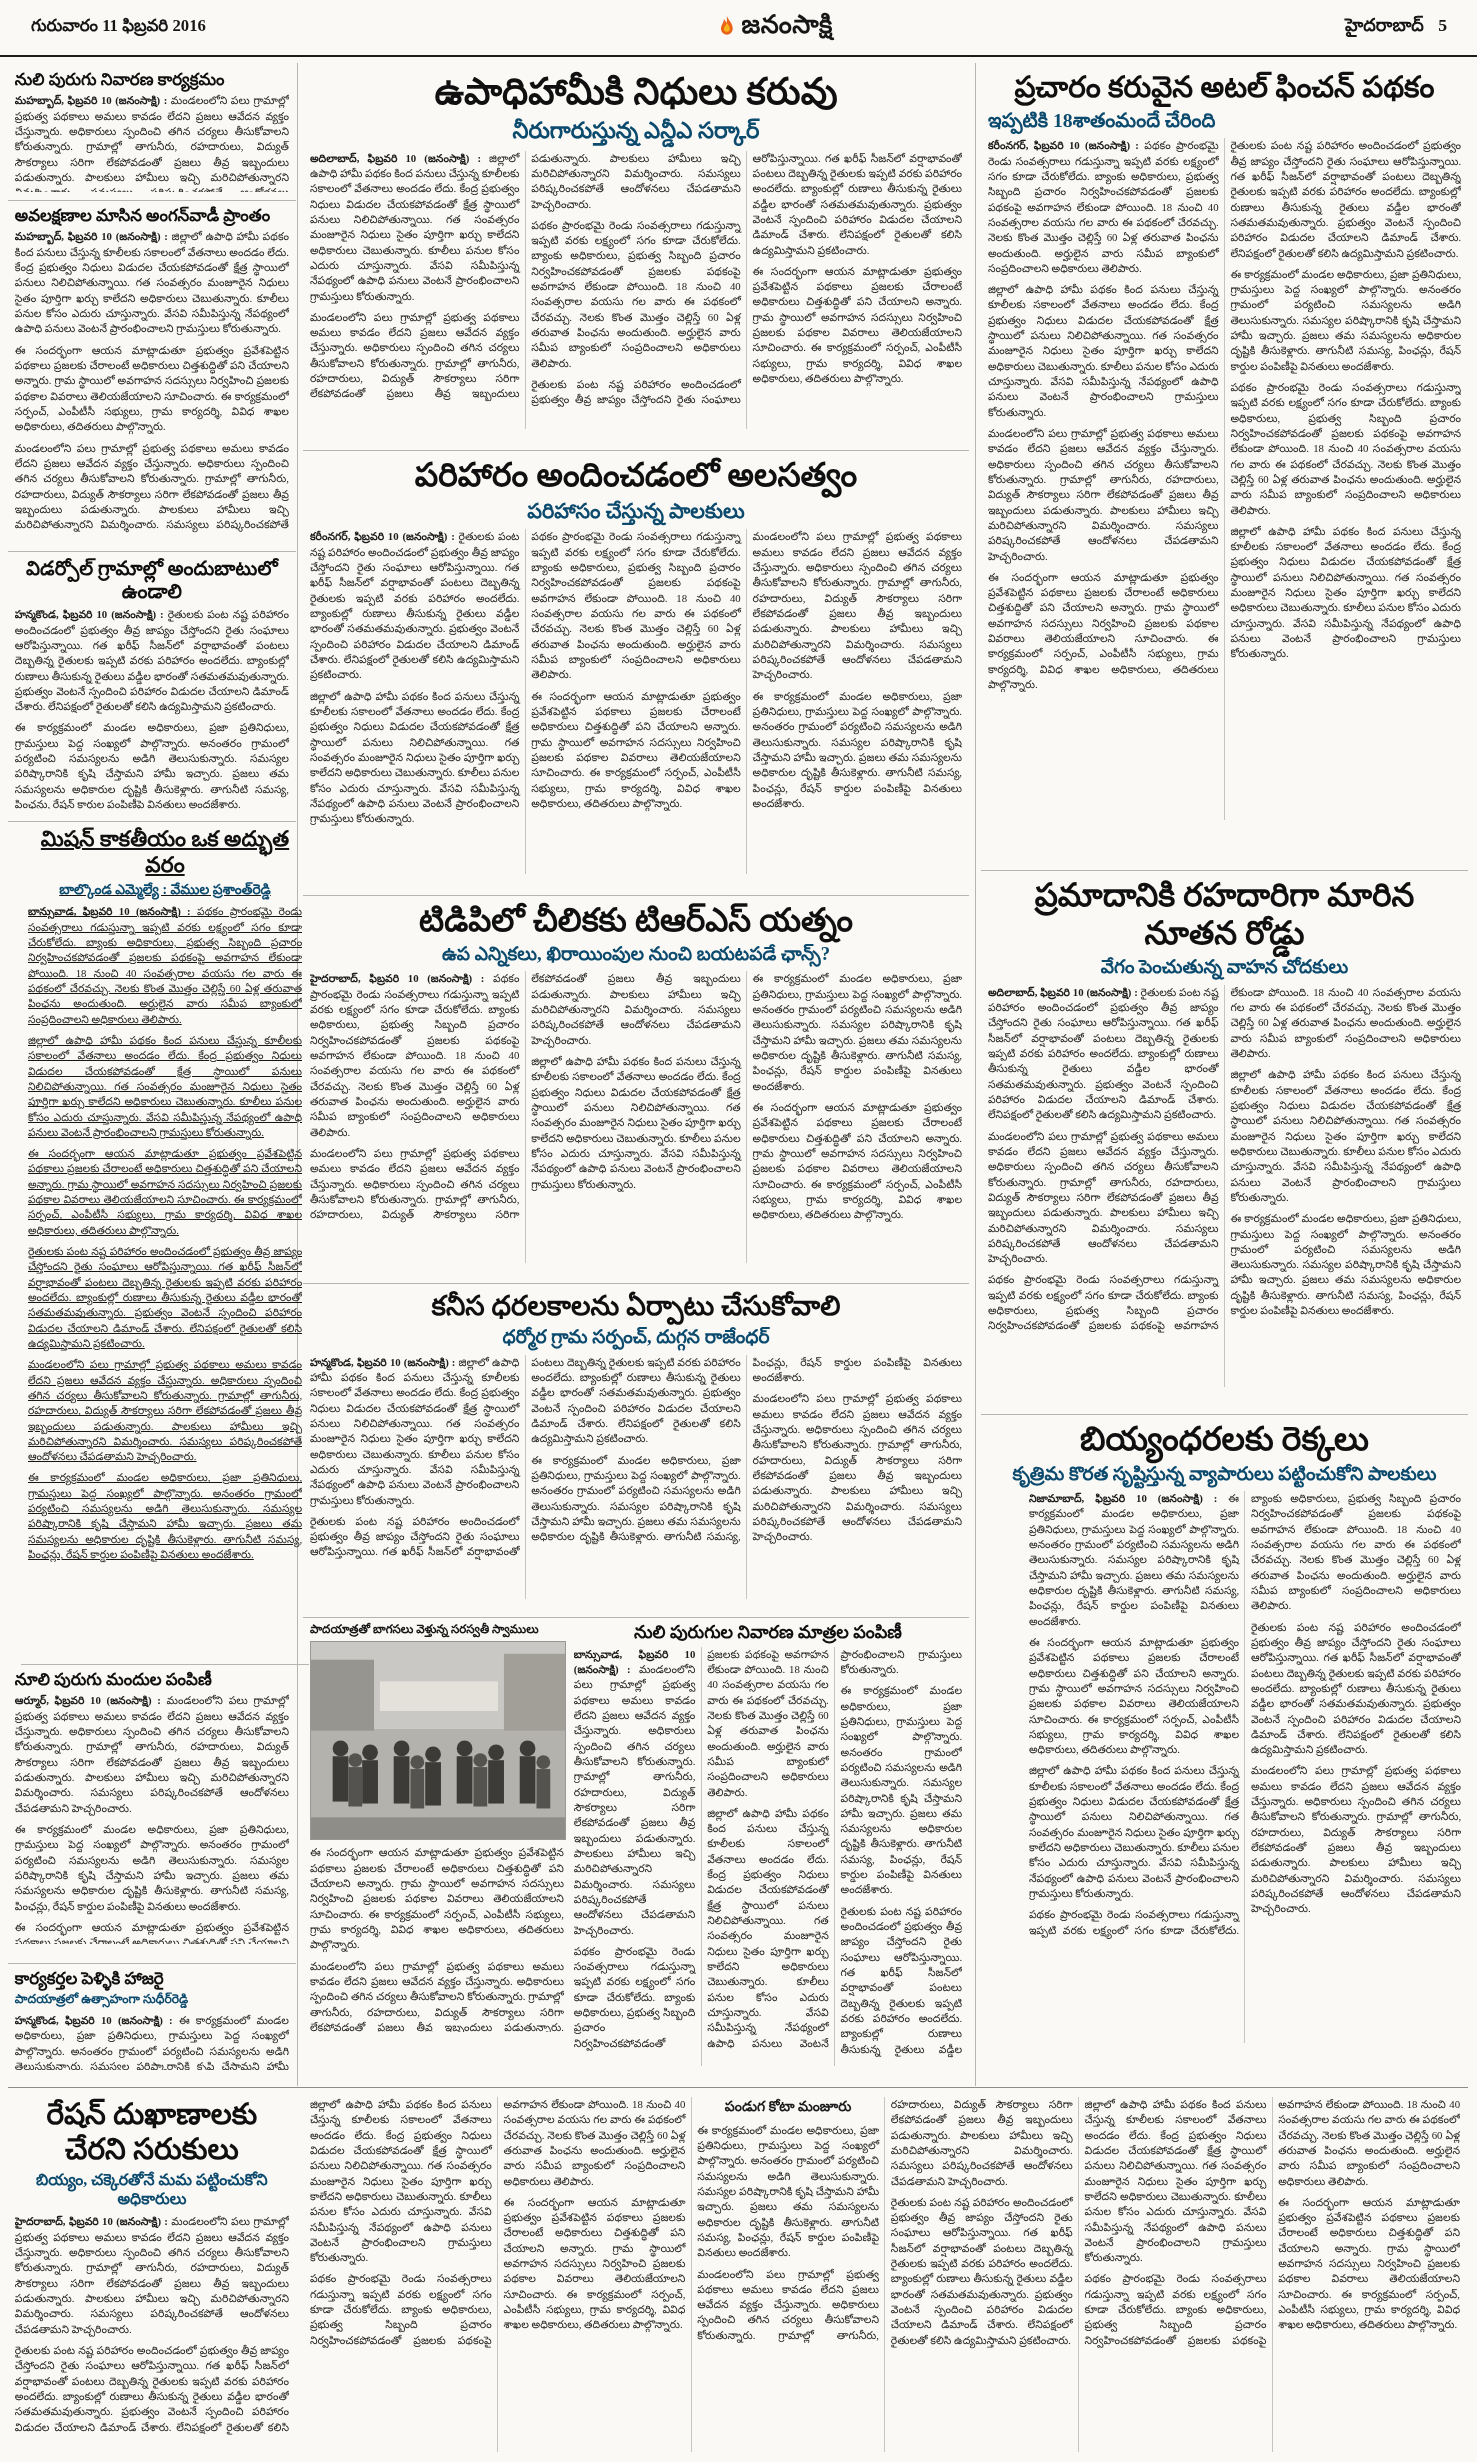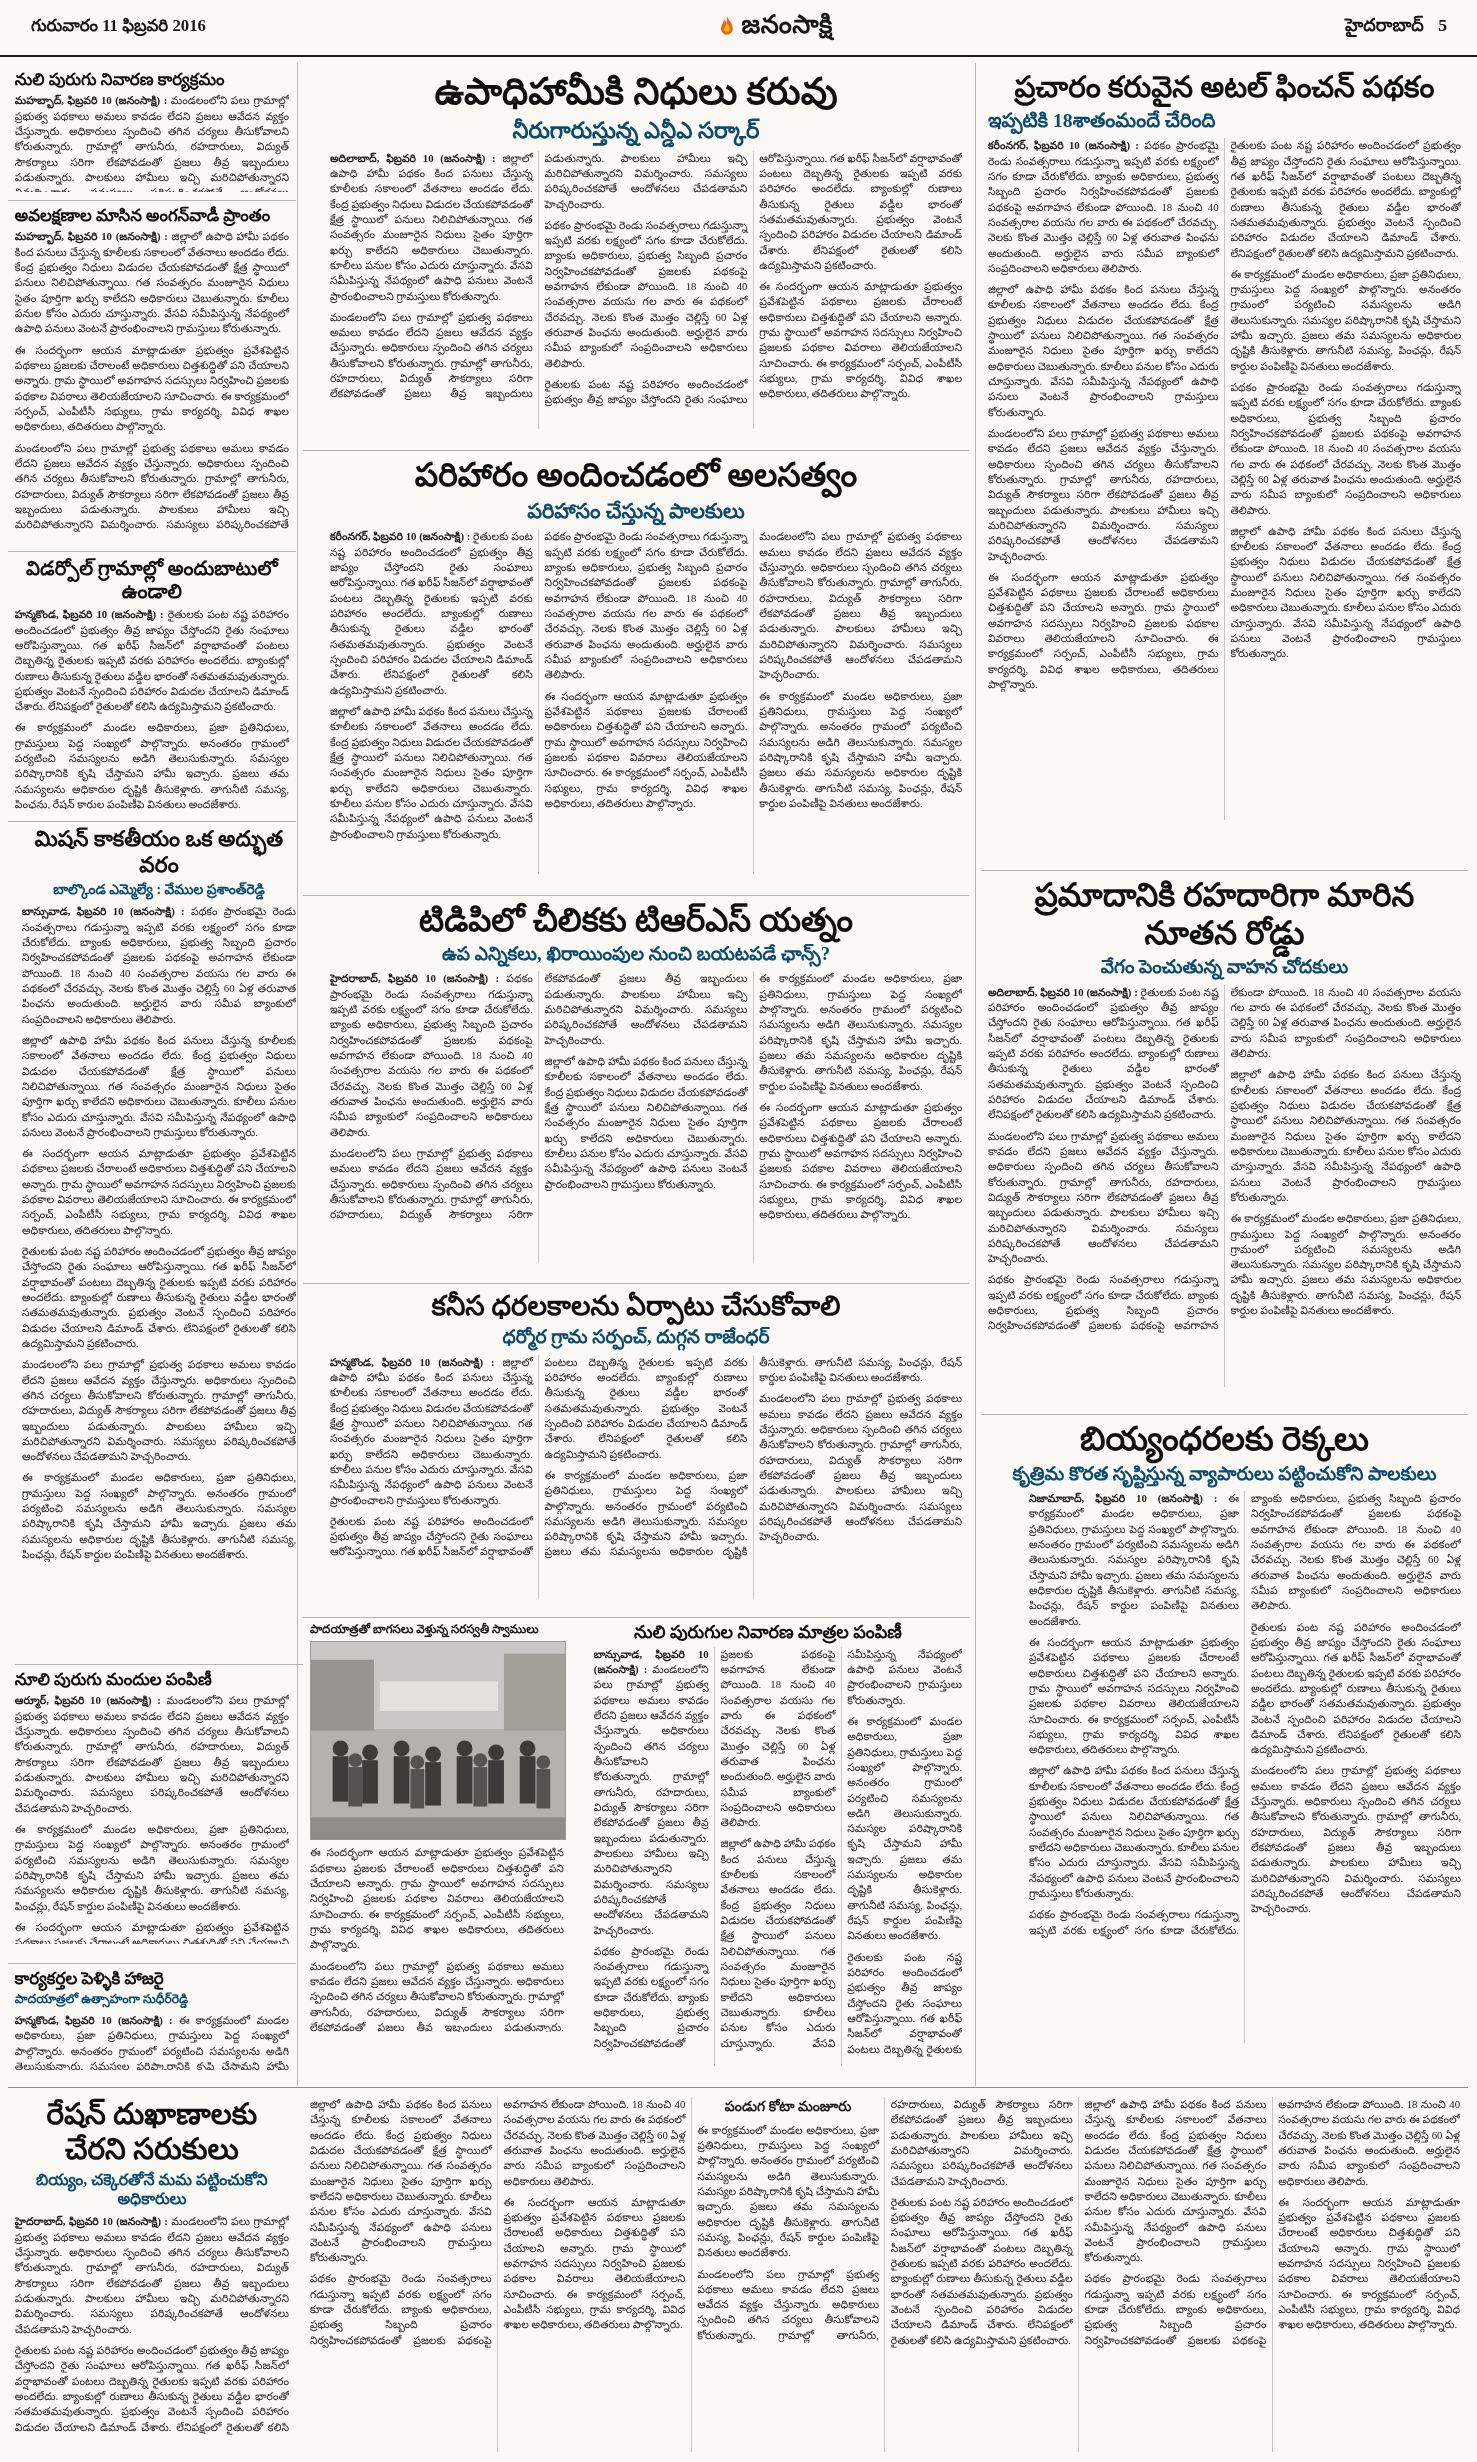--- a/index.html
+++ b/index.html
@@ -24,21 +24,21 @@
   .edition .pageno{margin-left:9.9px;}
   
   .art{position:absolute;box-sizing:border-box;padding:4.9px 6.9px;overflow:hidden;}
   .bordered{border-bottom:1px solid #b7b5b0;}
   .hl{font-weight:bold;text-align:center;line-height:1.18;margin:0 0 3.9px 0;color:#101010;}
   .hl-left{text-align:left;}
   .sub{font-weight:bold;text-align:center;line-height:1.2;margin:0 0 5.9px 0;color:#0c4a6e;}
   .body{font-size:10.8px;line-height:1.42;text-align:justify;overflow:hidden;color:#1b1b1b;}
   .body p{margin:0 0 5.9px 0;}
   .cols2{column-count:2;column-gap:11.8px;column-rule:1px solid #c6c4bf;}
-  .cols3{column-count:3;column-gap:11.8px;column-rule:1px solid #c6c4bf;margin-left:20px;}
+  .cols3{column-count:3;column-gap:11.8px;column-rule:1px solid #c6c4bf;}
   .cols6{column-count:6;column-gap:11.8px;column-rule:1px solid #c6c4bf;}
   .dateline{font-weight:bold;}
   .crosshead{font-weight:bold;text-align:center;font-size:14px;margin:5.9px 0;}
   
   .vsep{position:absolute;width:1px;background:#b7b5b0;}
   .hsep{position:absolute;height:1px;background:#8e8c88;}
   
   .figure{width:254px;flex:0 0 254px;margin-right:9.9px;}
   .figure .caption{font-size:11.8px;font-weight:bold;line-height:1.25;margin:0 0 3.9px 0;}
   .figure svg{display:block;width:100%;height:197px;border:1px solid #9a9894;}
@@ -89,21 +89,21 @@
   </div>
 
   <div class="art bordered" style="left:7.9px;top:552px;width:288px;height:270px;">
     <h3 class="hl" style="font-size:19.7px;">విడర్పోల్ గ్రామాల్లో అందుబాటులో ఉండాలి</h3>
     <div class="body" style="height:202px;">
       <p><strong class="dateline">హన్మకొండ, ఫిబ్రవరి 10 (జనంసాక్షి) :</strong> <span>రైతులకు పంట నష్ట పరిహారం అందించడంలో ప్రభుత్వం తీవ్ర జాప్యం చేస్తోందని రైతు సంఘాలు ఆరోపిస్తున్నాయి. గత ఖరీఫ్ సీజన్‌లో వర్షాభావంతో పంటలు దెబ్బతిన్న రైతులకు ఇప్పటి వరకు పరిహారం అందలేదు. బ్యాంకుల్లో రుణాలు తీసుకున్న రైతులు వడ్డీల భారంతో సతమతమవుతున్నారు. ప్రభుత్వం వెంటనే స్పందించి పరిహారం విడుదల చేయాలని డిమాండ్ చేశారు. లేనిపక్షంలో రైతులతో కలిసి ఉద్యమిస్తామని ప్రకటించారు.</span></p>
       <p>ఈ కార్యక్రమంలో మండల అధికారులు, ప్రజా ప్రతినిధులు, గ్రామస్తులు పెద్ద సంఖ్యలో పాల్గొన్నారు. అనంతరం గ్రామంలో పర్యటించి సమస్యలను అడిగి తెలుసుకున్నారు. సమస్యల పరిష్కారానికి కృషి చేస్తామని హామీ ఇచ్చారు. ప్రజలు తమ సమస్యలను అధికారుల దృష్టికి తీసుకెళ్లారు. తాగునీటి సమస్య, పింఛన్లు, రేషన్ కార్డుల పంపిణీపై వినతులు అందజేశారు.</p>
     </div>
   </div>
 
-  <div class="art bordered" style="left:15px;top:822px;width:288px;height:843px;">
+  <div class="art bordered" style="left:21px;top:822px;width:288px;height:843px;text-decoration:underline;">
     <h3 class="hl" style="font-size:21.7px;">మిషన్ కాకతీయం ఒక అద్భుత వరం</h3>
     <div class="sub" style="font-size:13.8px;">బాల్కొండ ఎమ్మెల్యే : వేముల ప్రశాంత్‌రెడ్డి</div>
     <div class="body" style="height:741px;">
       <p><strong class="dateline">బాన్సువాడ, ఫిబ్రవరి 10 (జనంసాక్షి) :</strong> <span>పథకం ప్రారంభమై రెండు సంవత్సరాలు గడుస్తున్నా ఇప్పటి వరకు లక్ష్యంలో సగం కూడా చేరుకోలేదు. బ్యాంకు అధికారులు, ప్రభుత్వ సిబ్బంది ప్రచారం నిర్వహించకపోవడంతో ప్రజలకు పథకంపై అవగాహన లేకుండా పోయింది. 18 నుంచి 40 సంవత్సరాల వయసు గల వారు ఈ పథకంలో చేరవచ్చు. నెలకు కొంత మొత్తం చెల్లిస్తే 60 ఏళ్ల తరువాత పింఛను అందుతుంది. అర్హులైన వారు సమీప బ్యాంకులో సంప్రదించాలని అధికారులు తెలిపారు.</span></p>
       <p>జిల్లాలో ఉపాధి హామీ పథకం కింద పనులు చేస్తున్న కూలీలకు సకాలంలో వేతనాలు అందడం లేదు. కేంద్ర ప్రభుత్వం నిధులు విడుదల చేయకపోవడంతో క్షేత్ర స్థాయిలో పనులు నిలిచిపోతున్నాయి. గత సంవత్సరం మంజూరైన నిధులు సైతం పూర్తిగా ఖర్చు కాలేదని అధికారులు చెబుతున్నారు. కూలీలు పనుల కోసం ఎదురు చూస్తున్నారు. వేసవి సమీపిస్తున్న నేపథ్యంలో ఉపాధి పనులు వెంటనే ప్రారంభించాలని గ్రామస్తులు కోరుతున్నారు.</p>
       <p>ఈ సందర్భంగా ఆయన మాట్లాడుతూ ప్రభుత్వం ప్రవేశపెట్టిన పథకాలు ప్రజలకు చేరాలంటే అధికారులు చిత్తశుద్ధితో పని చేయాలని అన్నారు. గ్రామ స్థాయిలో అవగాహన సదస్సులు నిర్వహించి ప్రజలకు పథకాల వివరాలు తెలియజేయాలని సూచించారు. ఈ కార్యక్రమంలో సర్పంచ్, ఎంపీటీసీ సభ్యులు, గ్రామ కార్యదర్శి, వివిధ శాఖల అధికారులు, తదితరులు పాల్గొన్నారు.</p>
       <p>రైతులకు పంట నష్ట పరిహారం అందించడంలో ప్రభుత్వం తీవ్ర జాప్యం చేస్తోందని రైతు సంఘాలు ఆరోపిస్తున్నాయి. గత ఖరీఫ్ సీజన్‌లో వర్షాభావంతో పంటలు దెబ్బతిన్న రైతులకు ఇప్పటి వరకు పరిహారం అందలేదు. బ్యాంకుల్లో రుణాలు తీసుకున్న రైతులు వడ్డీల భారంతో సతమతమవుతున్నారు. ప్రభుత్వం వెంటనే స్పందించి పరిహారం విడుదల చేయాలని డిమాండ్ చేశారు. లేనిపక్షంలో రైతులతో కలిసి ఉద్యమిస్తామని ప్రకటించారు.</p>
       <p>మండలంలోని పలు గ్రామాల్లో ప్రభుత్వ పథకాలు అమలు కావడం లేదని ప్రజలు ఆవేదన వ్యక్తం చేస్తున్నారు. అధికారులు స్పందించి తగిన చర్యలు తీసుకోవాలని కోరుతున్నారు. గ్రామాల్లో తాగునీరు, రహదారులు, విద్యుత్ సౌకర్యాలు సరిగా లేకపోవడంతో ప్రజలు తీవ్ర ఇబ్బందులు పడుతున్నారు. పాలకులు హామీలు ఇచ్చి మరిచిపోతున్నారని విమర్శించారు. సమస్యలు పరిష్కరించకపోతే ఆందోళనలు చేపడతామని హెచ్చరించారు.</p>
       <p>ఈ కార్యక్రమంలో మండల అధికారులు, ప్రజా ప్రతినిధులు, గ్రామస్తులు పెద్ద సంఖ్యలో పాల్గొన్నారు. అనంతరం గ్రామంలో పర్యటించి సమస్యలను అడిగి తెలుసుకున్నారు. సమస్యల పరిష్కారానికి కృషి చేస్తామని హామీ ఇచ్చారు. ప్రజలు తమ సమస్యలను అధికారుల దృష్టికి తీసుకెళ్లారు. తాగునీటి సమస్య, పింఛన్లు, రేషన్ కార్డుల పంపిణీపై వినతులు అందజేశారు.</p>
     </div>

